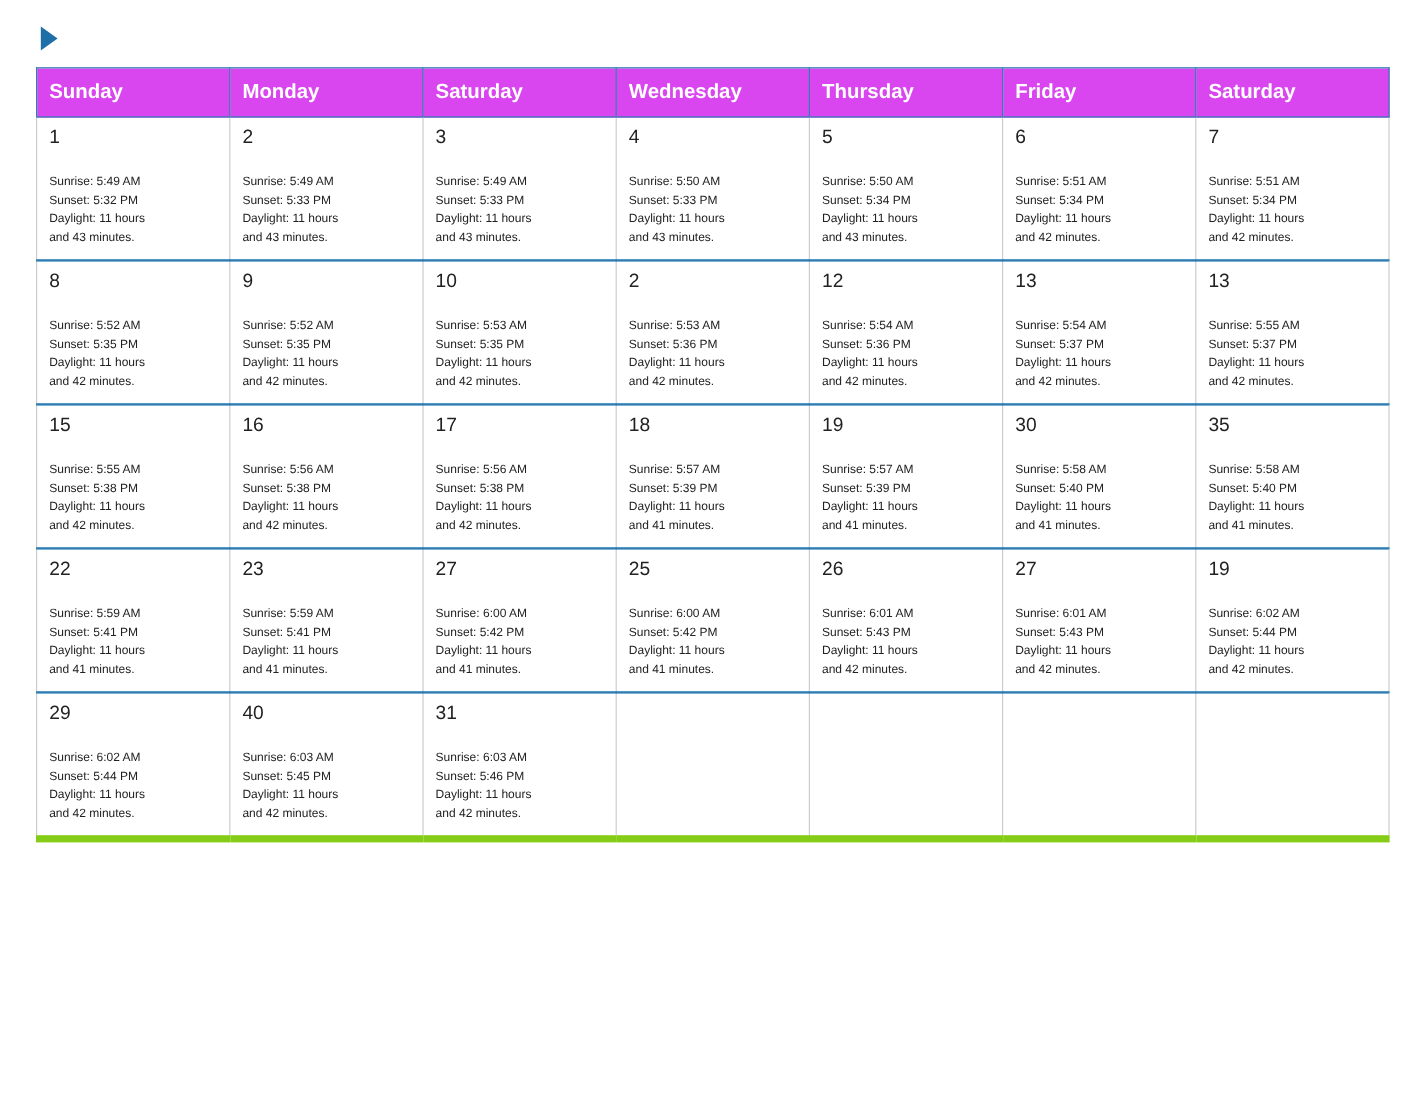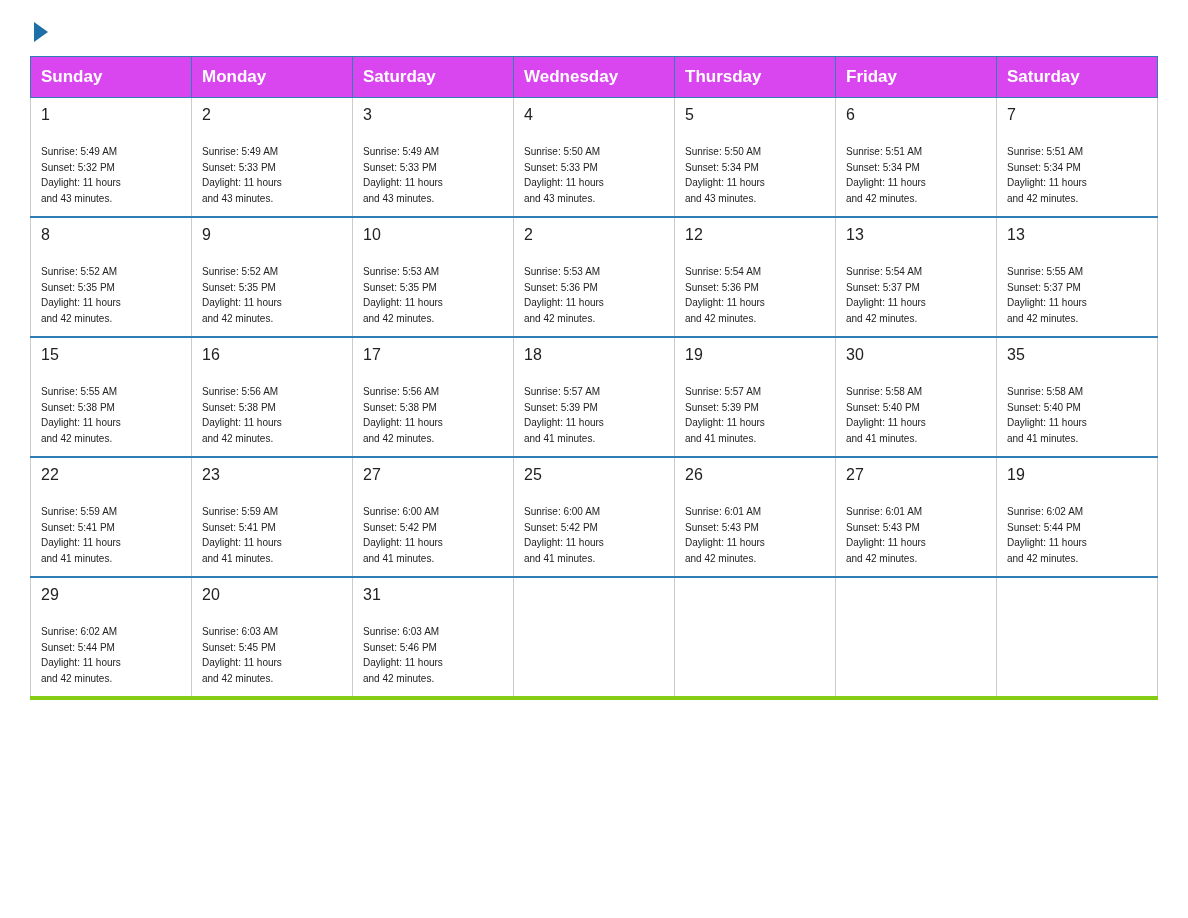--- a/index.html
+++ b/index.html
@@ -95,21 +95,21 @@
     .day-detail {
       font-size: 10px;
       line-height: 1.55;
       color: #222;
       margin-top: 20px;
     }
     tbody td.empty {
       background: #fff;
     }
     tbody tr:last-child td {
-      border-bottom: 4px solid #84cc16;
+      border-bottom: 6px solid #84cc16;
     }
   </style>
 </head>
 <body>
 
 <div class="header">
   <div class="logo">
     <div class="logo-top">
       <span class="logo-general"></span>
       <div class="logo-arrow"></div>
@@ -255,21 +255,21 @@
           <span class="day-num">19</span>
           <div class="day-detail">Sunrise: 6:02 AM<br>Sunset: 5:44 PM<br>Daylight: 11 hours<br>and 42 minutes.</div>
         </td>
       </tr>
       <tr>
         <td>
           <span class="day-num">29</span>
           <div class="day-detail">Sunrise: 6:02 AM<br>Sunset: 5:44 PM<br>Daylight: 11 hours<br>and 42 minutes.</div>
         </td>
         <td>
-          <span class="day-num">20</span>
+          <span class="day-num">40</span>
           <div class="day-detail">Sunrise: 6:03 AM<br>Sunset: 5:45 PM<br>Daylight: 11 hours<br>and 42 minutes.</div>
         </td>
         <td>
           <span class="day-num">31</span>
           <div class="day-detail">Sunrise: 6:03 AM<br>Sunset: 5:46 PM<br>Daylight: 11 hours<br>and 42 minutes.</div>
         </td>
         <td class="empty"></td>
         <td class="empty"></td>
         <td class="empty"></td>
         <td class="empty"></td>

